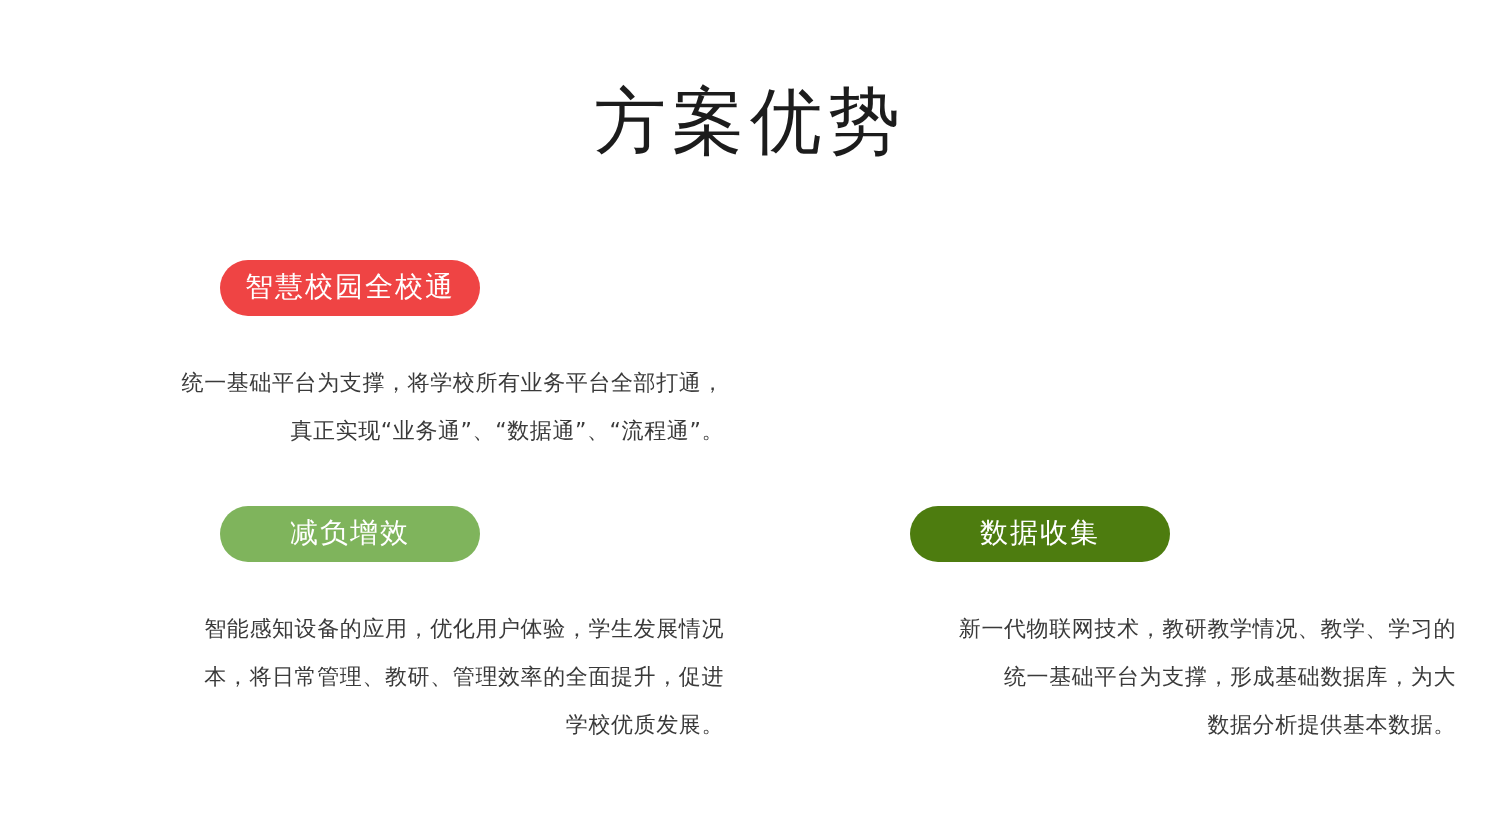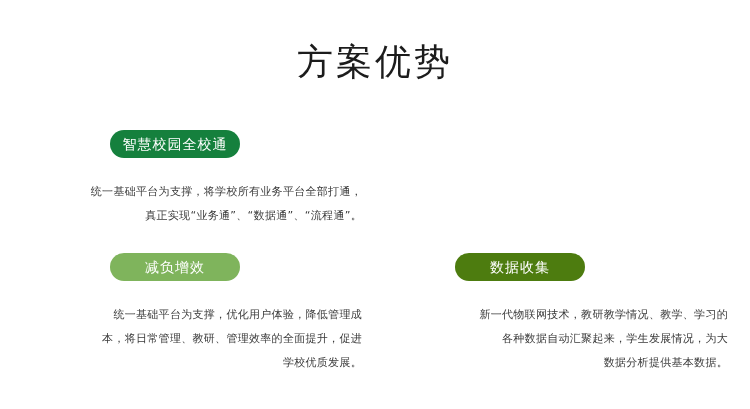--- a/index.html
+++ b/index.html
@@ -57,21 +57,21 @@
     font-size: 14px;
     letter-spacing: 1px;
     text-align: center;
     font-weight: 400;
     white-space: nowrap;
     font-family: "DejaVu Sans", "Liberation Sans", sans-serif;
   }
   .badge-wrap {
     height: 28px;
   }
-  .badge-1 { background: #15803d; width: 130px; margin-left: 68px; }
+  .badge-1 { background: #ef4444; width: 130px; margin-left: 68px; }
   .badge-2 { background: #eb9710; width: 130px; margin-left: 57px; }
   .badge-3 { background: #7fb45c; width: 130px; margin-left: 68px; }
   .badge-4 { background: #4d7c0f; width: 130px; margin-left: 57px; }
 
   
   .para {
     margin-top: 22px;
     font-size: 11px;
     line-height: 24px;
     color: #3a3a3a;
@@ -100,30 +100,30 @@
       <span class="para-line">真正实现“业务通”、“数据通”、“流程通”。</span>
     </div>
   </div>
 
 
   <div class="block block-3">
     <div class="badge-wrap">
       <span class="badge badge-3">减负增效</span>
     </div>
     <div class="para">
-      <span class="para-line">统一基础平台为支撑，优化用户体验，降低管理成</span>
+      <span class="para-line">智能感知设备的应用，优化用户体验，学生发展情况</span>
       <span class="para-line">本，将日常管理、教研、管理效率的全面提升，促进</span>
       <span class="para-line">学校优质发展。</span>
     </div>
   </div>
 
   <div class="block block-4">
     <div class="badge-wrap">
       <span class="badge badge-4">数据收集</span>
     </div>
     <div class="para">
       <span class="para-line">新一代物联网技术，教研教学情况、教学、学习的</span>
-      <span class="para-line">各种数据自动汇聚起来，学生发展情况，为大</span>
+      <span class="para-line">统一基础平台为支撑，形成基础数据库，为大</span>
       <span class="para-line">数据分析提供基本数据。</span>
     </div>
   </div>
 
 </div>
 
 </body></html>

